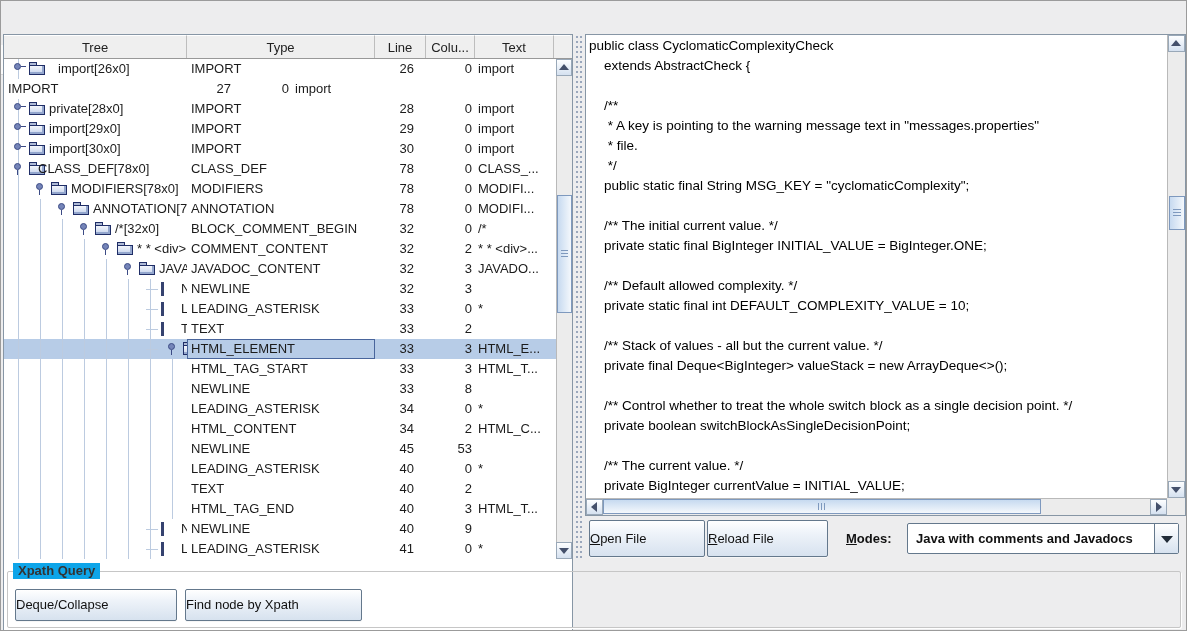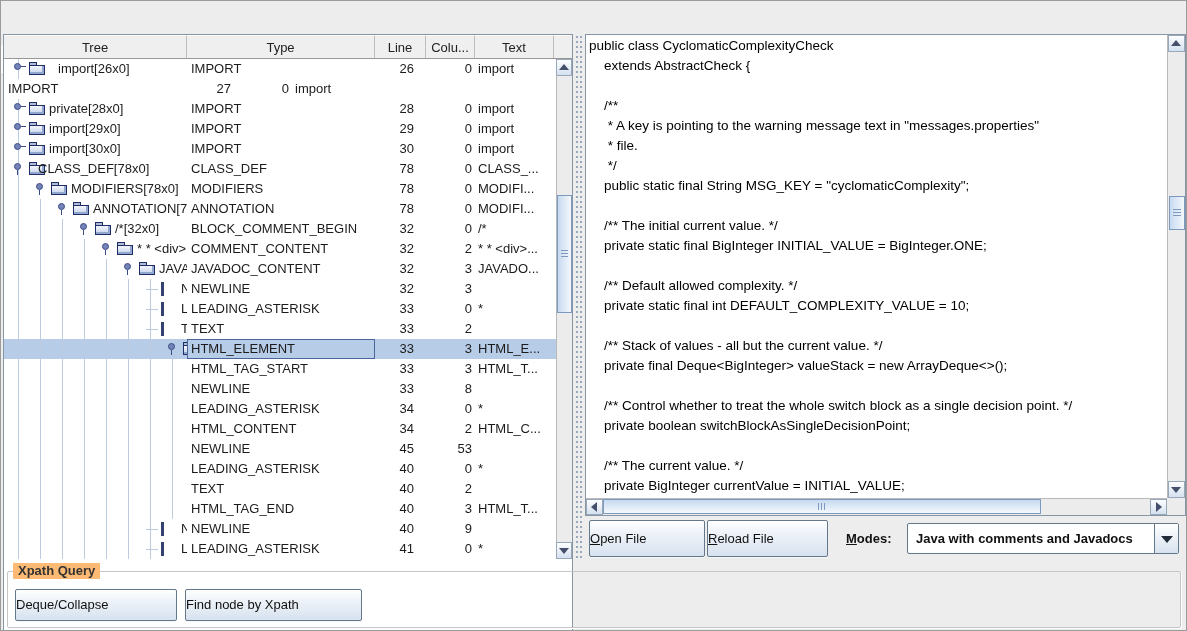--- a/index.html
+++ b/index.html
@@ -83,21 +83,21 @@
   #btn-open   { left:588px; top:519px; width:116px; height:37px; line-height:35px; }
   #btn-reload { left:706px; top:519px; width:121px; height:37px; line-height:35px; }
   #modes-label { position:absolute; left:845px; top:519px; height:37px; line-height:37px; font-weight:bold; font-size:13px; color:#111; }
   #combo { position:absolute; left:906px; top:522px; width:272px; height:31px; border:1px solid #64788c; background:#fff; border-radius:2px; }
   #combo-value { position:absolute; left:8px; top:0; right:26px; height:29px; line-height:29px; font-weight:bold; font-size:13px; color:#111; white-space:nowrap; overflow:hidden; }
   #combo-arrow { position:absolute; right:0; top:0; width:24px; height:29px; background:linear-gradient(180deg,#ffffff,#d7e2ef); border-left:1px solid #64788c; }
   #combo-arrow i { position:absolute; left:6px; top:12px; width:0; height:0; border-left:6px solid transparent; border-right:6px solid transparent; border-top:7px solid #222c38; }
 
   
   #xpath-box { position:absolute; left:6px; top:570px; width:1174px; height:57px; border:1px solid #c6c6c6; border-radius:2px; box-shadow:1px 1px 0 #ffffff; }
-  #xpath-title { position:absolute; left:12px; top:562px; padding:0 5px; background:#fdba74; font-weight:bold; font-size:13px; color:#333; height:16px; line-height:16px; }
+  #xpath-title { position:absolute; left:12px; top:562px; padding:0 5px; background:#0ea5e9; font-weight:bold; font-size:13px; color:#333; height:16px; line-height:16px; }
   #btn-expand { left:14px; top:588px; width:162px; height:32px; line-height:30px; }
   #btn-find   { left:184px; top:588px; width:177px; height:32px; line-height:30px; }
   u { text-decoration:underline; }
 </style>
 </head>
 <body>
 
 <div id="window">
 
   <div id="titlebar">

